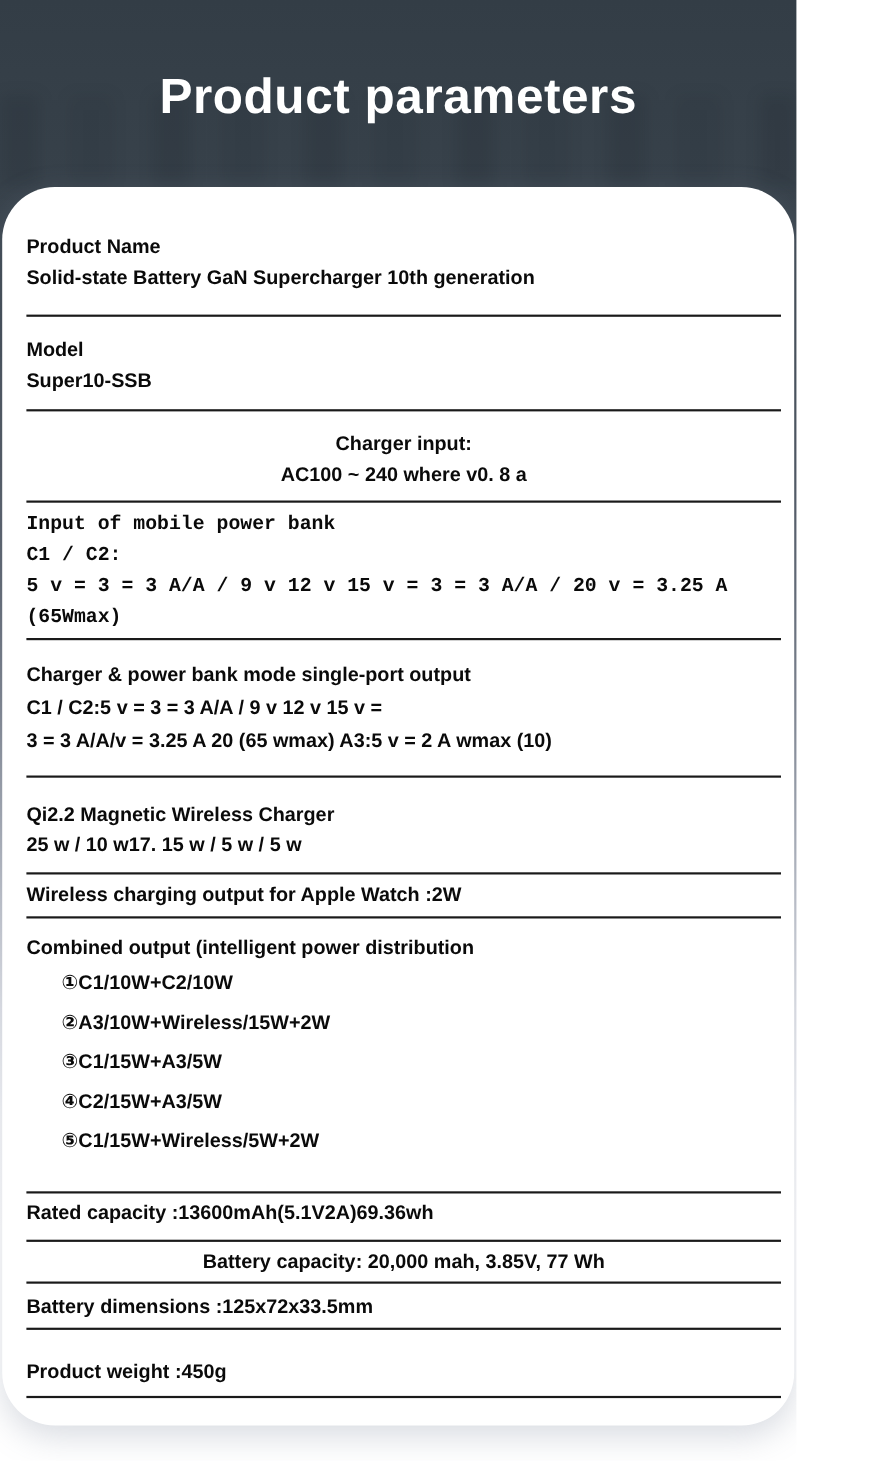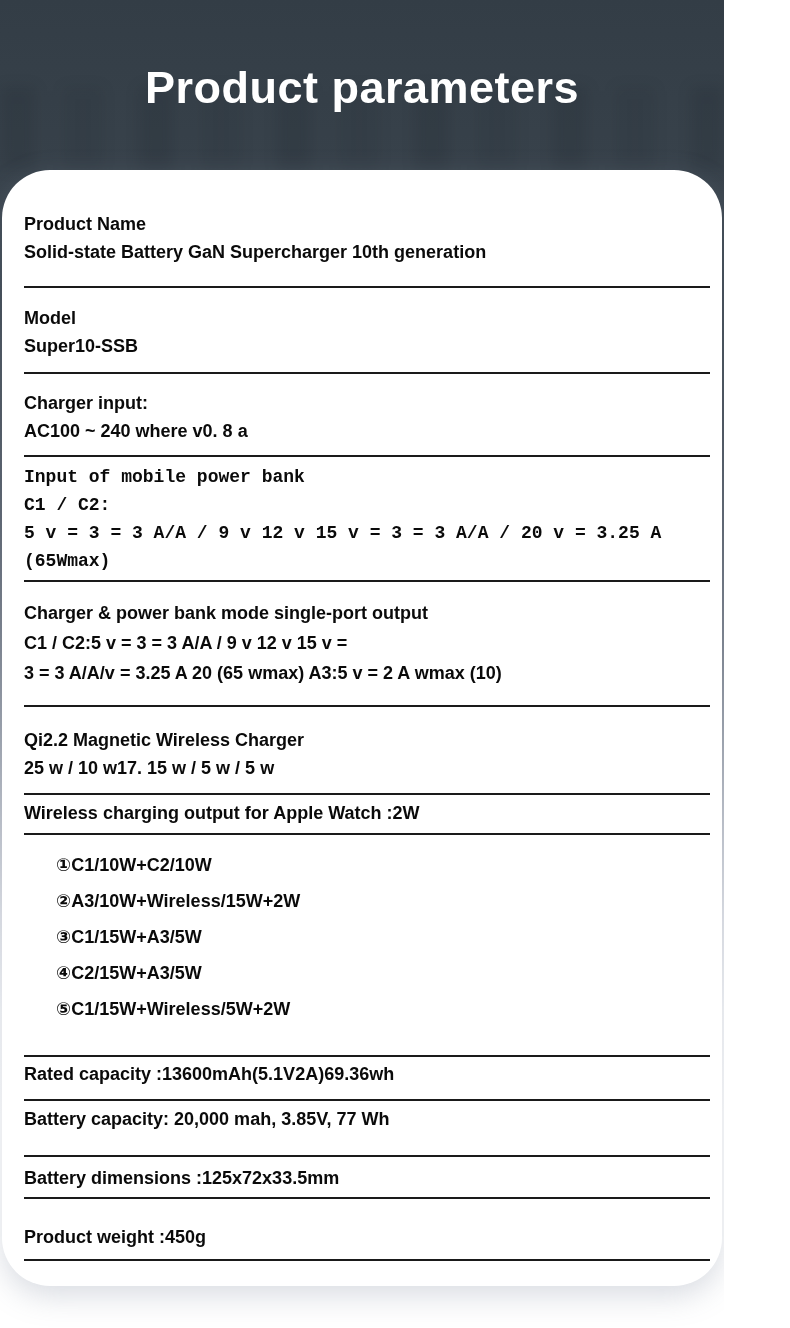--- a/index.html
+++ b/index.html
@@ -91,28 +91,28 @@
 
   .divider {
     border: none;
     border-top: 2px solid #1a1a1a;
     margin: 0;
   }
 
   
   .r1  { padding: 40px 0 20px; }
   .r2  { padding: 16px 0 12px; }
-  .r3  { padding: 15px 0 10px; }
+  .r3  { padding: 15px 0 10px; text-align: center; }
   .r4  { padding: 6px 0 5px; font-family: Liberation Mono, monospace; }
   .r5  { padding: 16px 0 17px; }
   .r6  { padding: 19px 0 11px; }
   .r7  { padding: 4px 0 6px; }
   .r8  { padding: 12px 0 28px; }
   .r9  { padding: 3px 0 11px; }
-  .r10 { padding: 4px 0 22px; }
+  .r10 { padding: 4px 0 4px; text-align: center; }
   .r11 { padding: 7px 0 5px; }
   .r12 { padding: 24px 0 8px; }
 </style>
 </head>
 <body>
 
 <div class="page">
 
   <div class="bg-decor">
     <div class="skyline-a"></div>
@@ -163,20 +163,21 @@
       <div class="ln">25 w / 10 w17. 15 w / 5 w / 5 w</div>
     </section>
     <hr class="divider">
 
     <section class="row r7">
       <div class="ln">Wireless charging output for Apple Watch :2W</div>
     </section>
     <hr class="divider">
 
     <section class="row r8">
+      <div class="ln">Combined output (intelligent power distribution</div>
       <div class="ln combo-item">①C1/10W+C2/10W</div>
       <div class="ln combo-item">②A3/10W+Wireless/15W+2W</div>
       <div class="ln combo-item">③C1/15W+A3/5W</div>
       <div class="ln combo-item">④C2/15W+A3/5W</div>
       <div class="ln combo-item">⑤C1/15W+Wireless/5W+2W</div>
     </section>
     <hr class="divider">
 
     <section class="row r9">
       <div class="ln">Rated capacity :13600mAh(5.1V2A)69.36wh</div>

